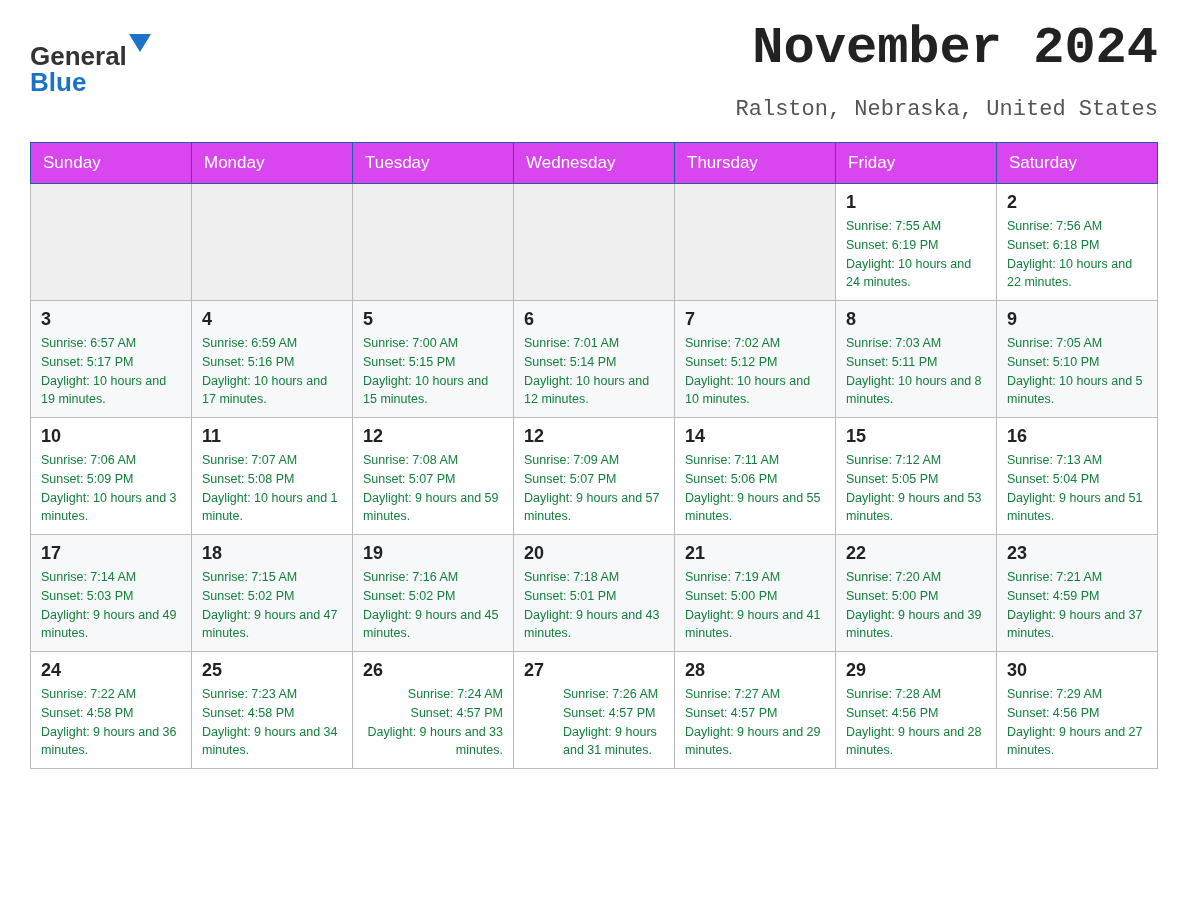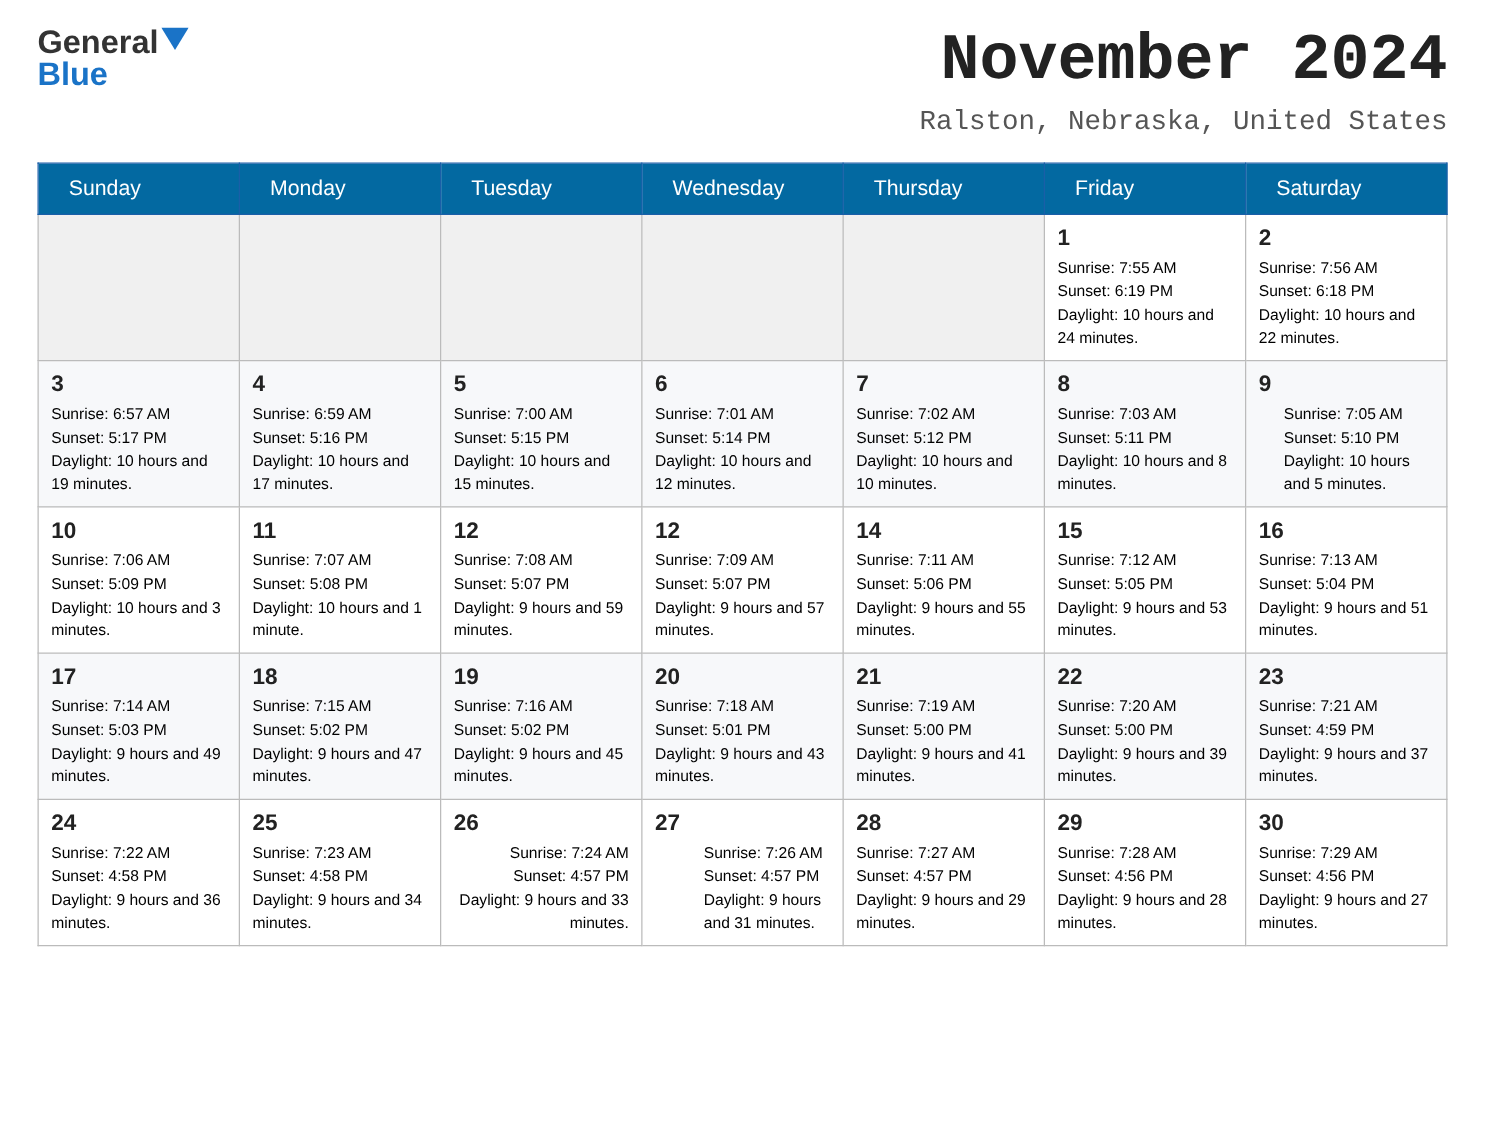--- a/index.html
+++ b/index.html
@@ -19,53 +19,54 @@
     .logo {
       display: flex;
       flex-direction: column;
       align-items: flex-start;
     }
     .logo-text {
       font-size: 26px;
       font-weight: bold;
       color: #333;
       line-height: 1;
+      margin-top: 23px;
     }
     .logo-blue {
       color: #1a73c7;
       font-size: 26px;
       font-weight: bold;
       margin-top: -2px;
     }
     .title-block {
       text-align: right;
       font-family: Liberation Mono, monospace;
     }
     .month-title {
       font-size: 52px;
       font-weight: bold;
       color: #222;
       line-height: 1.1;
     }
     .location {
       font-size: 22px;
       color: #555;
-      margin-top: 8px;
+      margin-top: 20px;
     }
     .calendar {
       width: 100%;
       border-collapse: collapse;
       border: 1px solid #aaa;
     }
     .calendar th {
-      background-color: #0369a1;
+      background-color: #d946ef;
       color: #fff;
       font-size: 17px;
       font-weight: normal;
-      padding: 10px 24px;
+      padding: 10px 12px;
       text-align: left;
       border: 1px solid #1a5fa8;
     }
     .calendar td {
       vertical-align: top;
       border: 1px solid #bbb;
       padding: 8px 10px;
       width: 14.28%;
       min-height: 100px;
       font-size: 13px;
@@ -77,21 +78,21 @@
     }
     .day-number {
       font-size: 18px;
       font-weight: bold;
       color: #222;
       display: block;
       margin-bottom: 4px;
     }
     .day-info {
       font-size: 12.5px;
-      color: #000000;
+      color: #15803d;
       line-height: 1.5;
     }
     .empty-cell {
       background: #f0f0f0 !important;
     }
   </style>
 </head>
 <body>
 
 <div class="header">
@@ -176,21 +177,21 @@
 Daylight: 10 hours and 10 minutes.</div>
         </td>
         <td>
           <span class="day-number">8</span>
           <div class="day-info" style="white-space: pre-line;">Sunrise: 7:03 AM
 Sunset: 5:11 PM
 Daylight: 10 hours and 8 minutes.</div>
         </td>
         <td>
           <span class="day-number">9</span>
-          <div class="day-info" style="white-space: pre-line; margin-left: 20px;">Sunrise: 7:05 AM
+          <div class="day-info" style="white-space: pre-line;">Sunrise: 7:05 AM
 Sunset: 5:10 PM
 Daylight: 10 hours and 5 minutes.</div>
         </td>
       </tr>
       <tr>
         <td>
           <span class="day-number">10</span>
           <div class="day-info" style="white-space: pre-line;">Sunrise: 7:06 AM
 Sunset: 5:09 PM
 Daylight: 10 hours and 3 minutes.</div>

